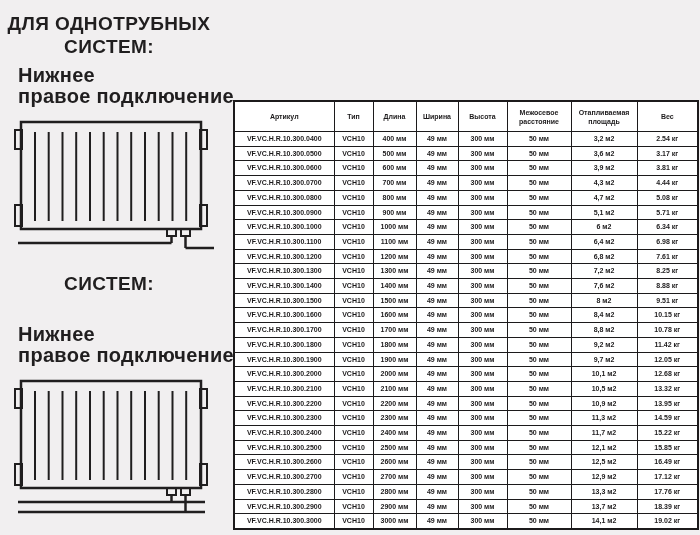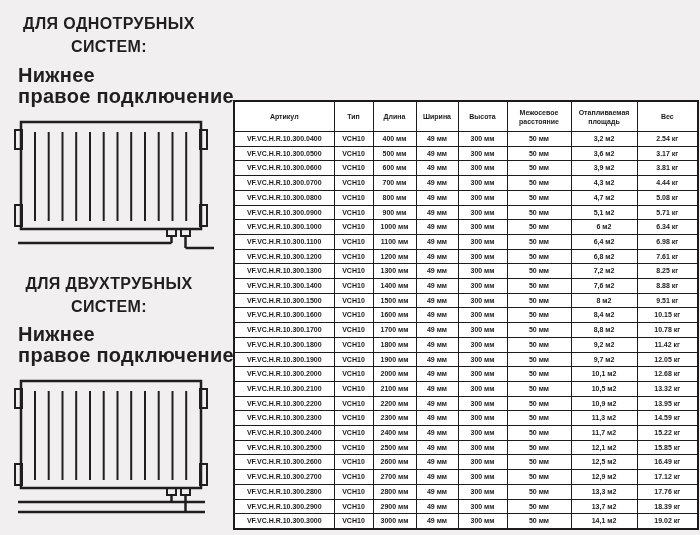--- a/index.html
+++ b/index.html
@@ -9,21 +9,21 @@
     font-family:"Liberation Sans", sans-serif;
     color:#1c1a1b;
     position:relative;
     overflow:hidden;
   }
   .abs{position:absolute;}
 
   
   .sec-title{
     width:218px;text-align:center;
-    font-size:16px;font-weight:bold;
+    font-size:19px;font-weight:bold;
     line-height:23px;letter-spacing:.4px;
     color:#201e1f;
   }
   .sec-sub{
     font-size:20px;font-weight:bold;
     line-height:21px;letter-spacing:.3px;
     color:#201e1f;
   }
 
   
@@ -103,21 +103,20 @@
     <g stroke-width="2.5">
       <line x1="161.5" y1="121" x2="161.5" y2="128"></line>
       <line x1="8" y1="128" x2="161.5" y2="128"></line>
       <line x1="175.5" y1="121" x2="175.5" y2="133"></line>
       <line x1="175.5" y1="133" x2="204" y2="133"></line>
     </g>
   </g>
 </svg>
 
 <div class="abs sec-title" style="left:0px;top:272px;">
-  <div>ДЛЯ ДВУХТРУБНЫХ</div>
   <div>СИСТЕМ:</div>
 </div>
 <div class="abs sec-sub" style="left:18px;top:324px;">
   <div>Нижнее</div>
   <div>правое подключение</div>
 </div>
 
 <svg class="abs diagram" style="left:10px;top:374px;" width="212" height="148" viewBox="0 0 212 148">
   <g fill="none" stroke="#201e1f">
 

